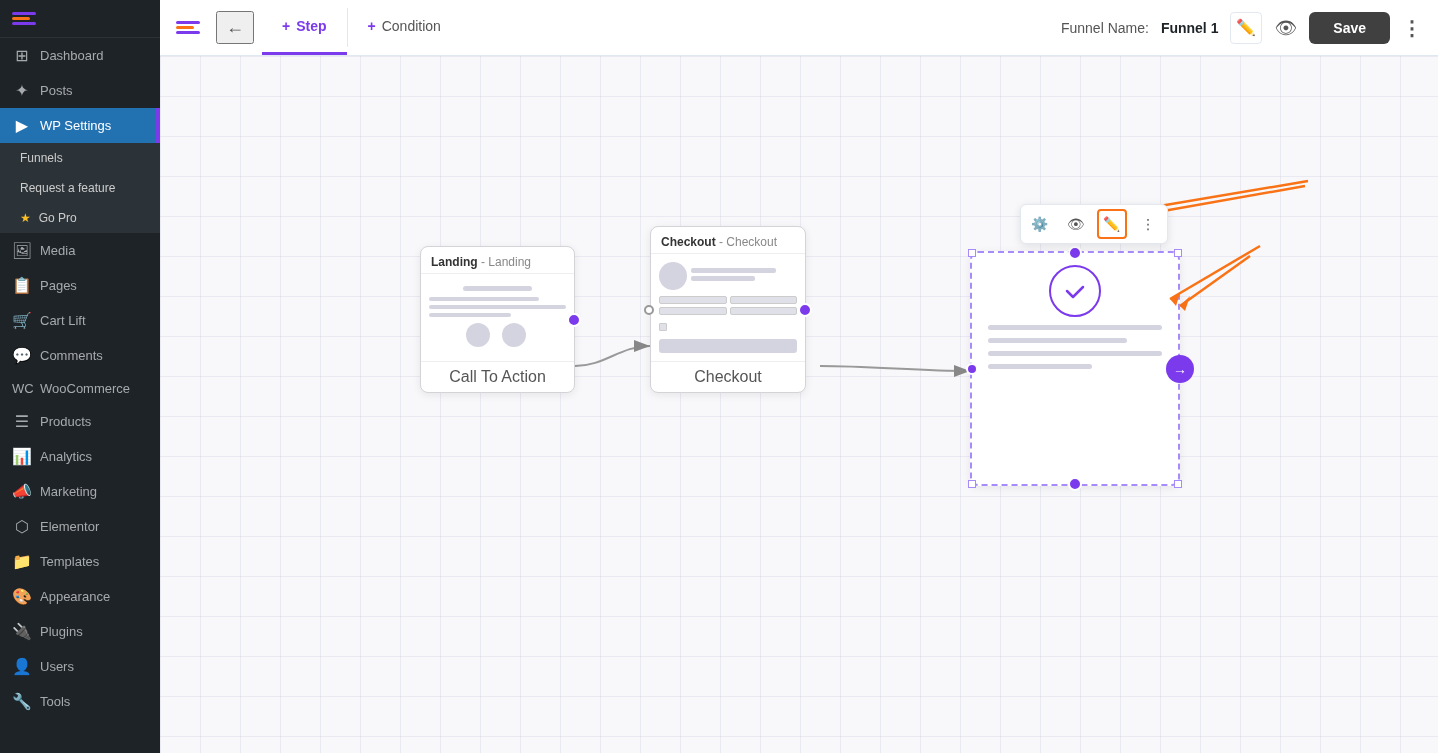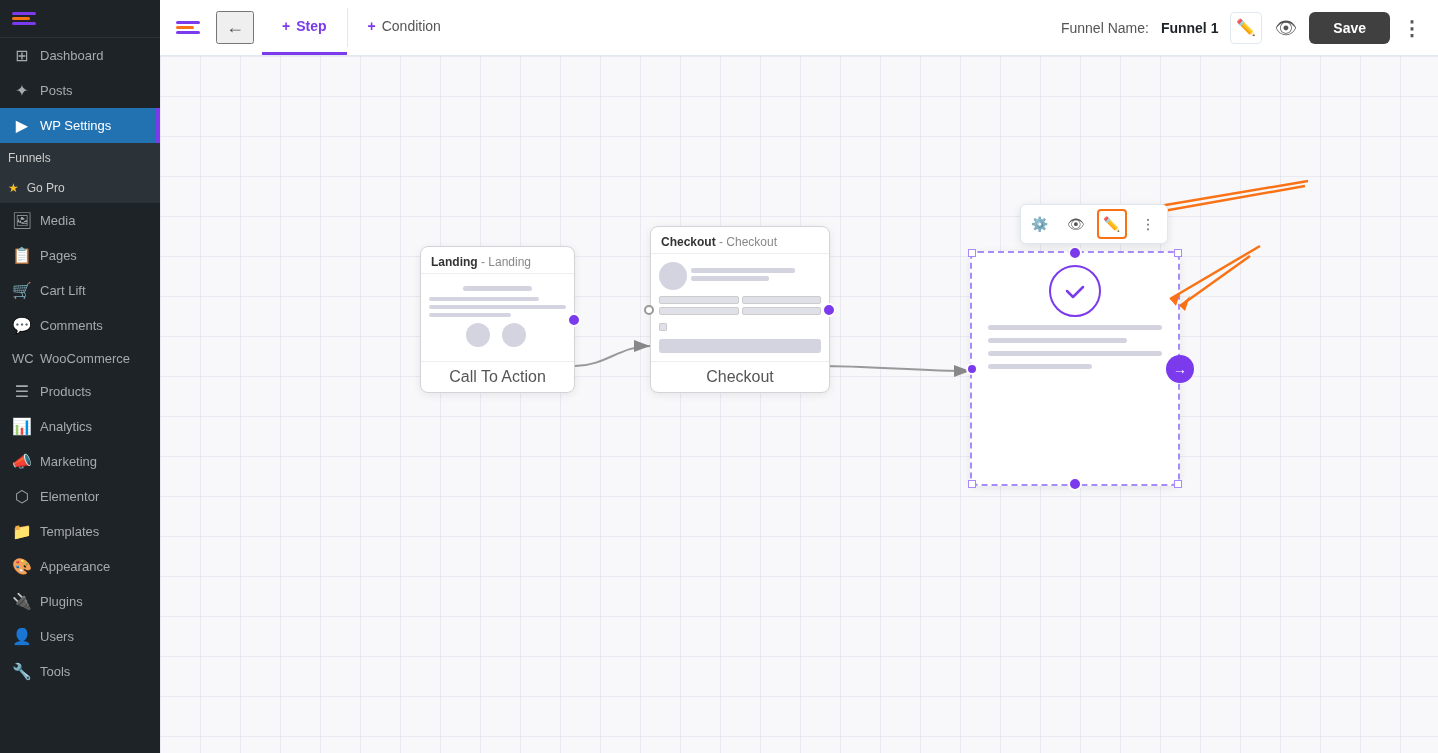--- a/index.html
+++ b/index.html
@@ -43,21 +43,21 @@
     .wp-funnels-item::after {
       content: '';
       position: absolute;
       right: 0;
       top: 0;
       bottom: 0;
       width: 4px;
       background: #7c3aed;
     }
     .submenu { background: #2c3338; }
-    .submenu .sidebar-item { padding-left: 8px; font-size: 12px; color: #ccc; }
+    .submenu .sidebar-item { padding-left: 20px; font-size: 12px; color: #ccc; }
     .go-pro-item { color: #a7aaad; }
     .go-pro-item .star { color: #fbbf24; }
 
     
     .main {
       flex: 1;
       display: flex;
       flex-direction: column;
       height: 100%;
       overflow: hidden;
@@ -208,21 +208,21 @@
       font-size: 16px;
       color: #555;
       text-align: center;
       cursor: pointer;
     }
 
     
     .node-checkout {
       left: 490px;
       top: 170px;
-      width: 180px;
+      width: 156px;
     }
     .checkout-preview { padding: 8px; }
     .checkout-header-preview {
       display: flex;
       gap: 4px;
       margin-bottom: 6px;
       align-items: center;
     }
     .checkout-avatar { width: 28px; height: 28px; border-radius: 50%; background: #d4d4e0; }
     .checkout-lines { flex: 1; }
@@ -365,20 +365,23 @@
     <span class="icon">✦</span>
     <span>Posts</span>
   </div>
   <div class="sidebar-item active wp-funnels-item">
     <span class="icon">▶</span>
     <span>WP Settings</span>
   </div>
   <div class="submenu">
     <div class="sidebar-item">
       <span>Funnels</span>
+    </div>
+    <div class="sidebar-item">
+      <span>Request a feature</span>
     </div>
     <div class="sidebar-item go-pro-item">
       <span class="star">★</span>
       <span>Go Pro</span>
     </div>
   </div>
 
   <div class="sidebar-item">
     <span class="icon">🖼</span>
     <span>Media</span>

